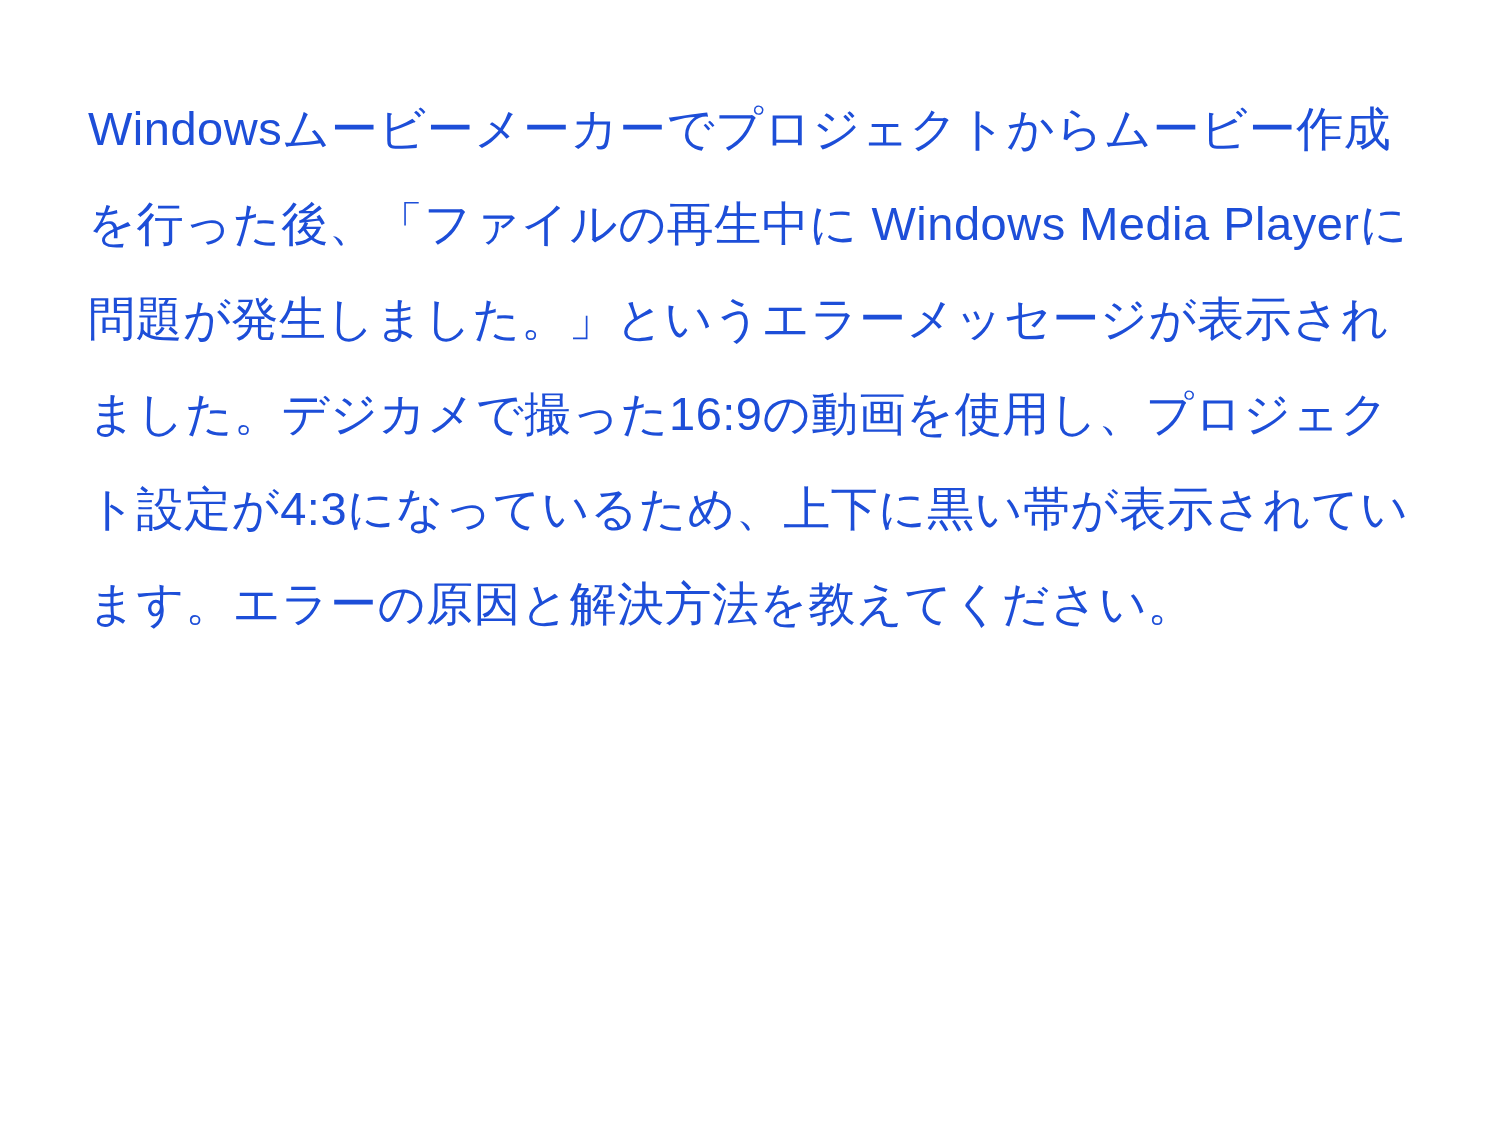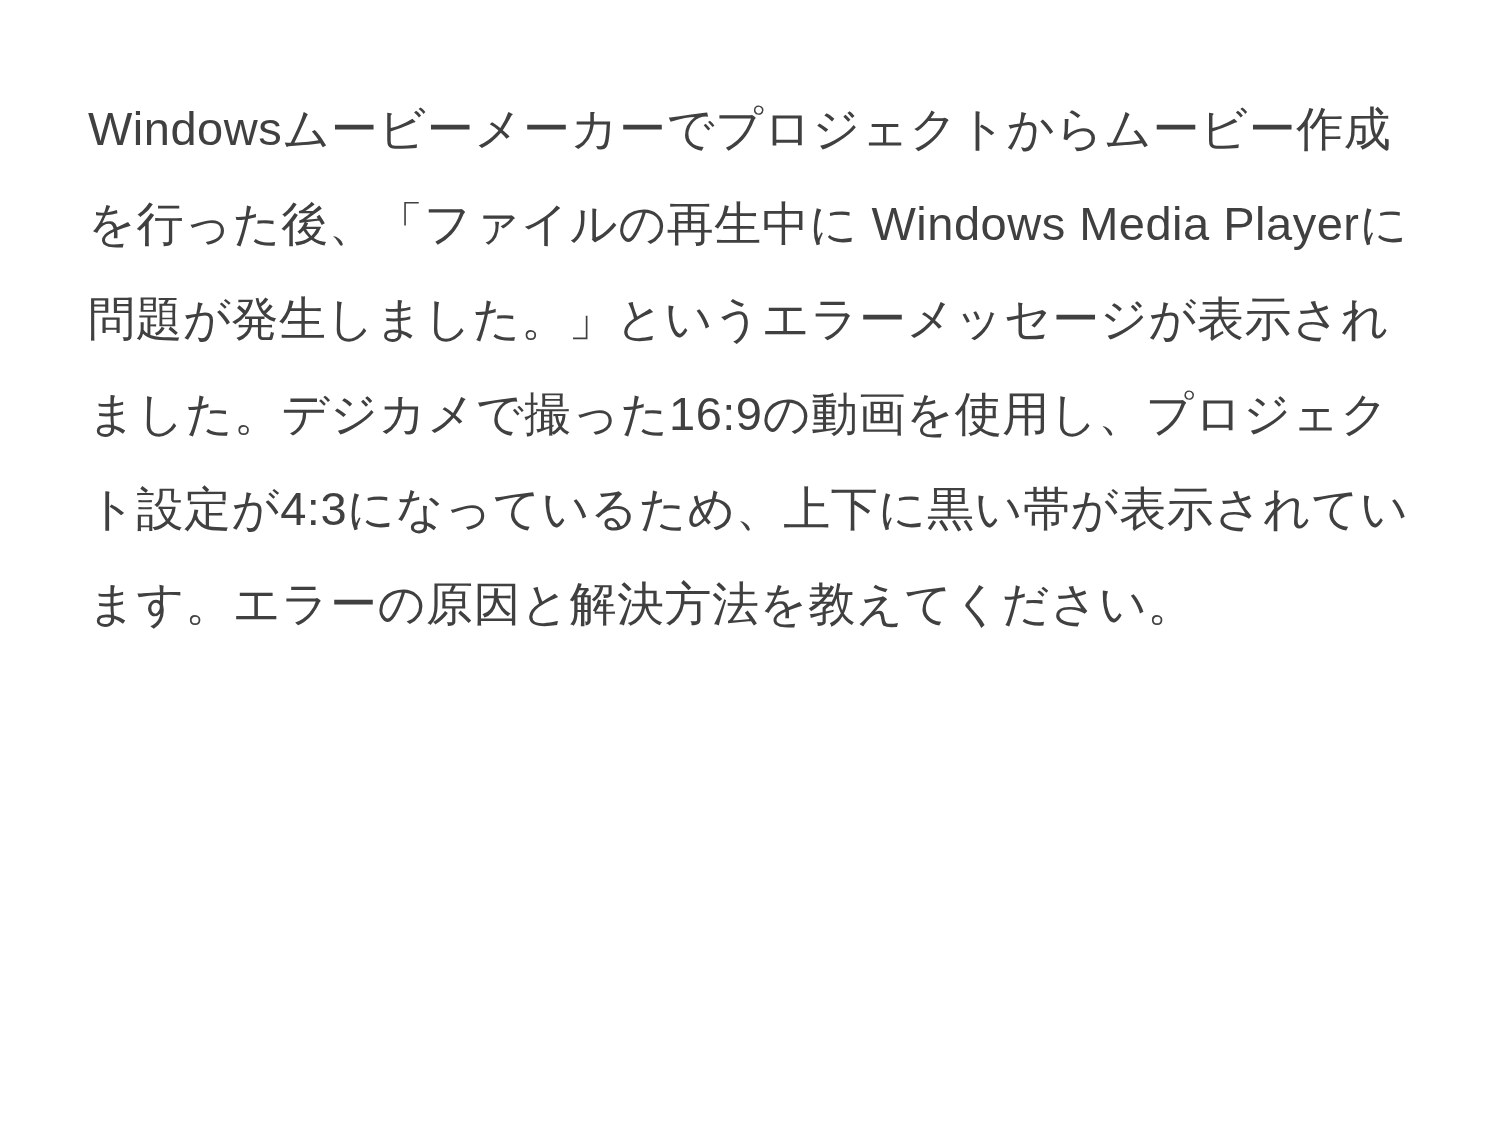--- a/index.html
+++ b/index.html
@@ -10,21 +10,21 @@
     body {
       width: 1500px;
       height: 1136px;
       background: #ffffff;
       font-family: -apple-system, BlinkMacSystemFont, "Segoe UI", "Hiragino Sans", "Hiragino Kaku Gothic ProN", "Yu Gothic", Meiryo, sans-serif;
       padding: 82px 88px 82px 88px;
       display: flex;
       align-items: flex-start;
     }
     .content {
-      color: #404040;
+      color: #1d4ed8;
       font-size: 47px;
       line-height: 2.02;
       letter-spacing: 0.5px;
       font-weight: 400;
       text-align: left;
       word-break: normal;
       overflow-wrap: break-word;
     }
   </style>
 </head>

